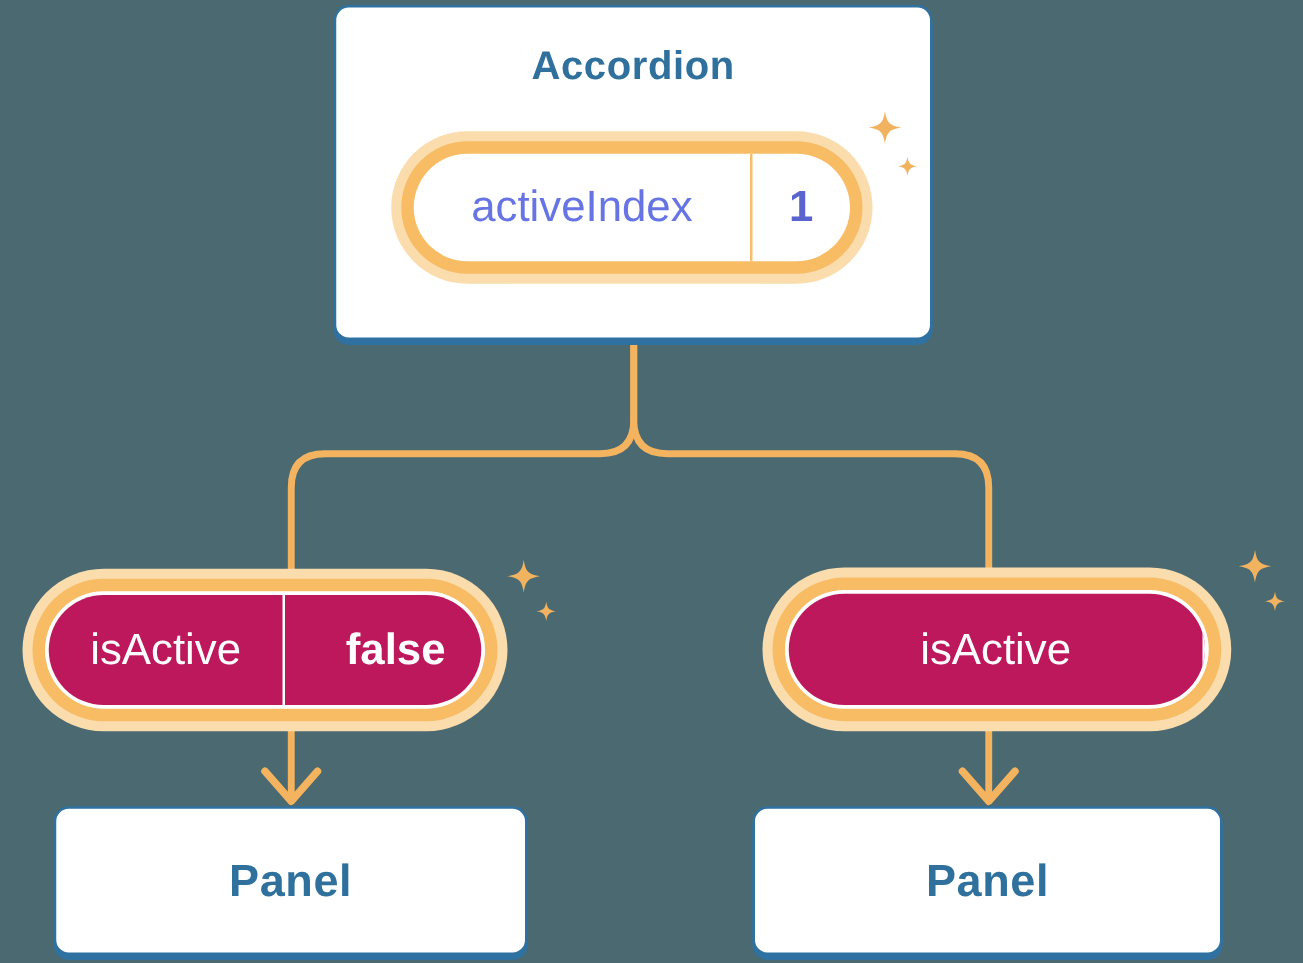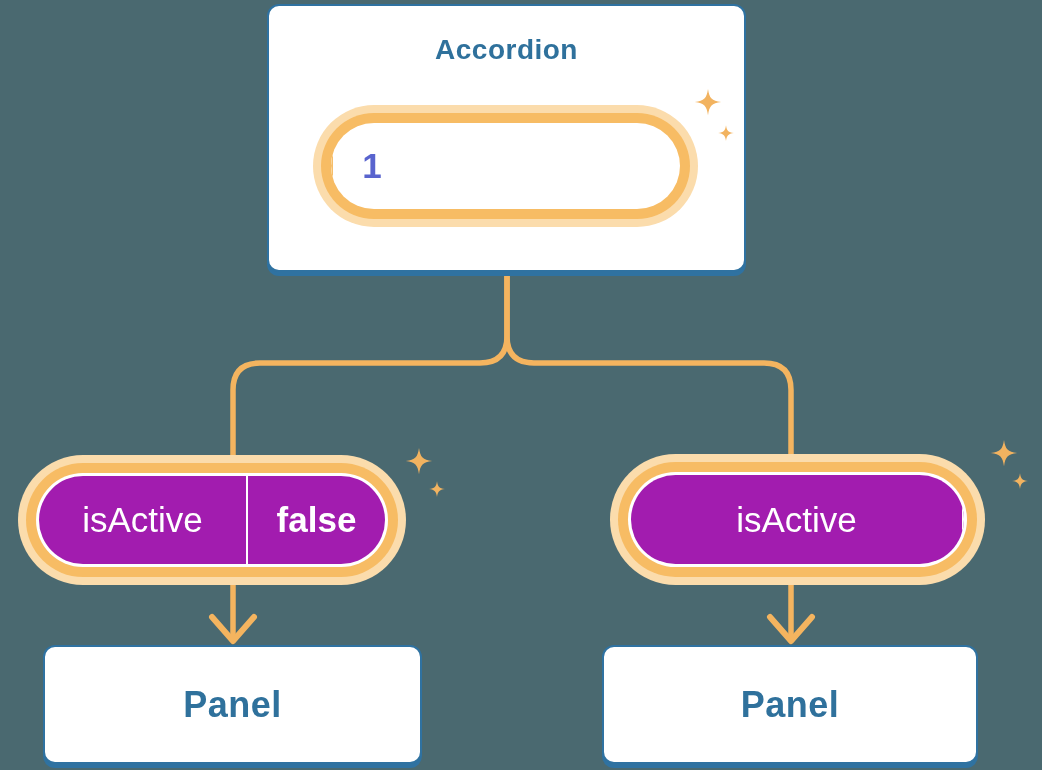--- a/index.html
+++ b/index.html
@@ -26,21 +26,21 @@
     border-radius:12px;
     box-shadow:0 4px 0 #2F72A1;
     box-sizing:border-box;
     z-index:2;
   }
   .card--root{left:267px;top:4px;width:479px;height:268px;}
   .card__title{
     margin-top:28px;
     text-align:center;
     color:#2F719C;
-    font-size:28px;
+    font-size:32px;
     font-weight:600;
     letter-spacing:0.5px;
   }
   .card--panel{
     display:flex;align-items:center;justify-content:center;
     color:#2F719C;font-size:36px;font-weight:600;letter-spacing:0.5px;
   }
   .card--panel-left{left:43px;top:645px;width:379px;height:119px;}
   .card--panel-right{left:602px;top:645px;width:376px;height:119px;}
 
@@ -69,34 +69,34 @@
     overflow:hidden;
   }
   .pill--purple .pill__core{padding:3px;}
   .pill__inner{
     flex:1;
     display:flex;
     align-items:stretch;
     border-radius:999px;
     overflow:hidden;
   }
-  .pill--purple .pill__inner{background:#a21caf;}
+  .pill--purple .pill__inner{background:#be185d;}
   .seg{
     display:flex;align-items:center;justify-content:center;
     font-size:35px;
     white-space:nowrap;
   }
   .seg--label{flex:1;}
   .divider{width:2px;}
   .pill--light .divider{background:#F6BE6A;}
   .pill--purple .divider{background:#FFFFFF;}
   .pill--light .seg--label{color:#6774E3;}
   .pill--light .seg--value{color:#5964CE;font-weight:700;}
   .pill--purple .seg{color:#FFFFFF;}
-  .pill--purple .seg--value{font-weight:700;}
+  .pill--purple .seg--value{font-weight:700;padding-left:20px;}
 
   .pill--accordion{left:313px;top:105px;width:385px;height:122px;}
   .pill--accordion .seg--value{width:78px;}
   .pill--false{left:18px;top:455px;width:388px;height:130px;}
   .pill--false .seg--value{width:137px;}
   .pill--true{left:610px;top:454px;width:375px;height:131px;}
   .pill--true .seg--value{width:130px;}
 
   
   .sparkle{position:absolute;z-index:4;}
@@ -125,20 +125,21 @@
   </svg>
 
   <div class="card card--root">
     <div class="card__title">Accordion</div>
   </div>
 
   <div class="pill pill--light pill--accordion">
     <div class="pill__ring">
       <div class="pill__core">
         <div class="pill__inner">
+          <div class="seg seg--label">activeIndex</div>
           <div class="divider"></div>
           <div class="seg seg--value">1</div>
         </div>
       </div>
     </div>
   </div>
 
   <div class="pill pill--purple pill--false">
     <div class="pill__ring">
       <div class="pill__core">

